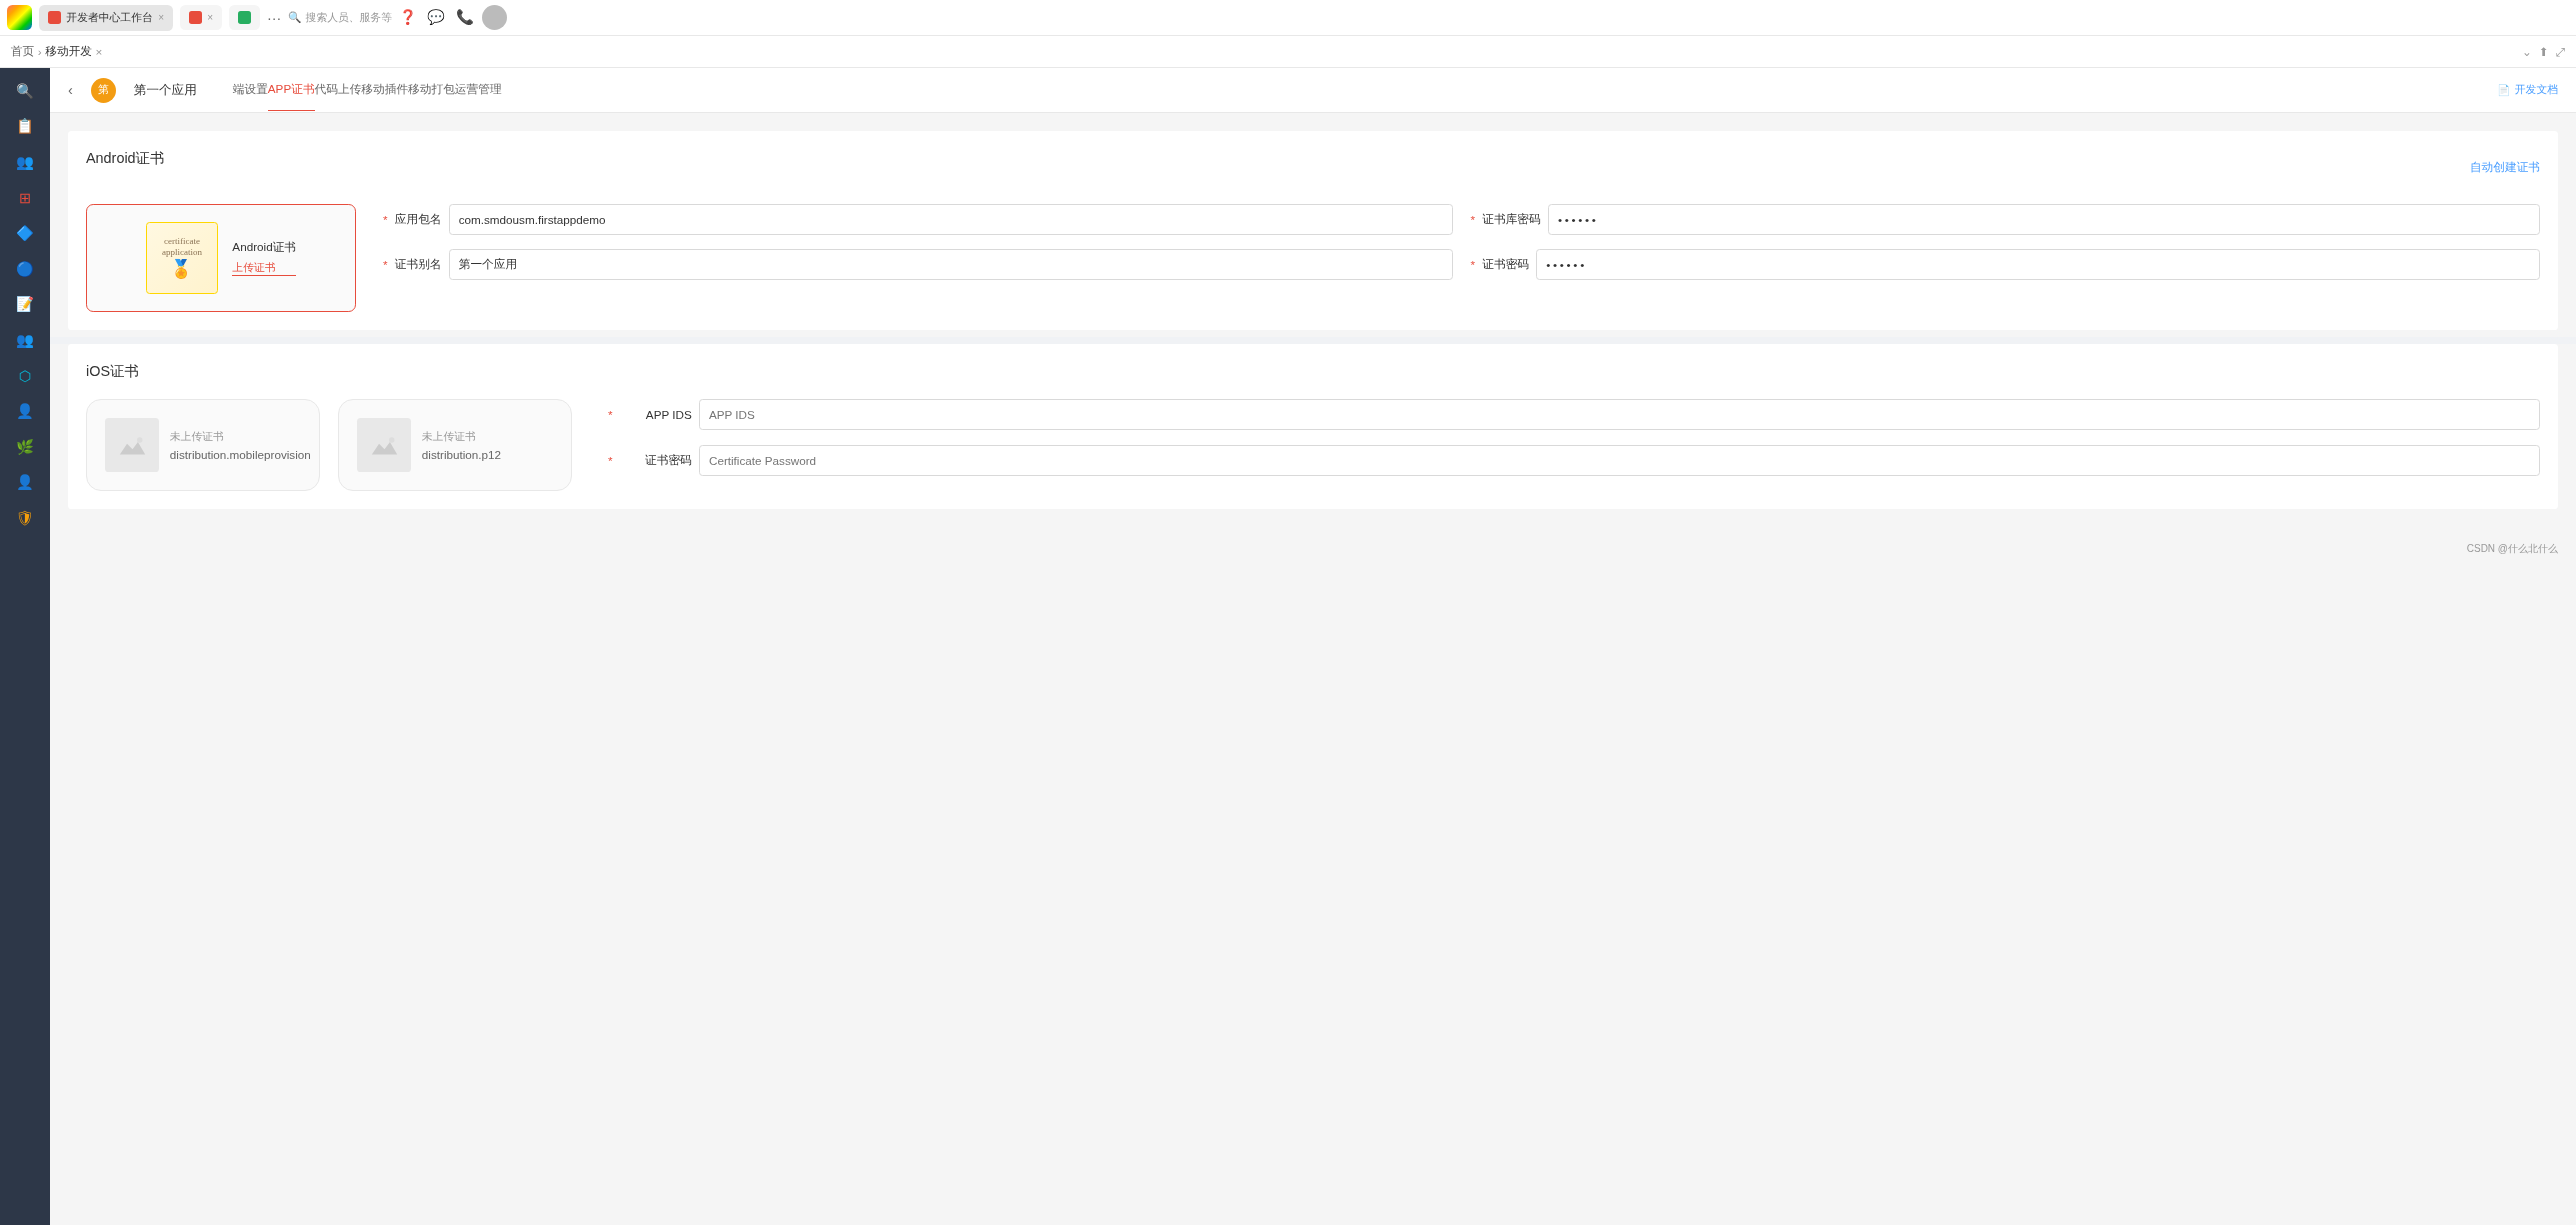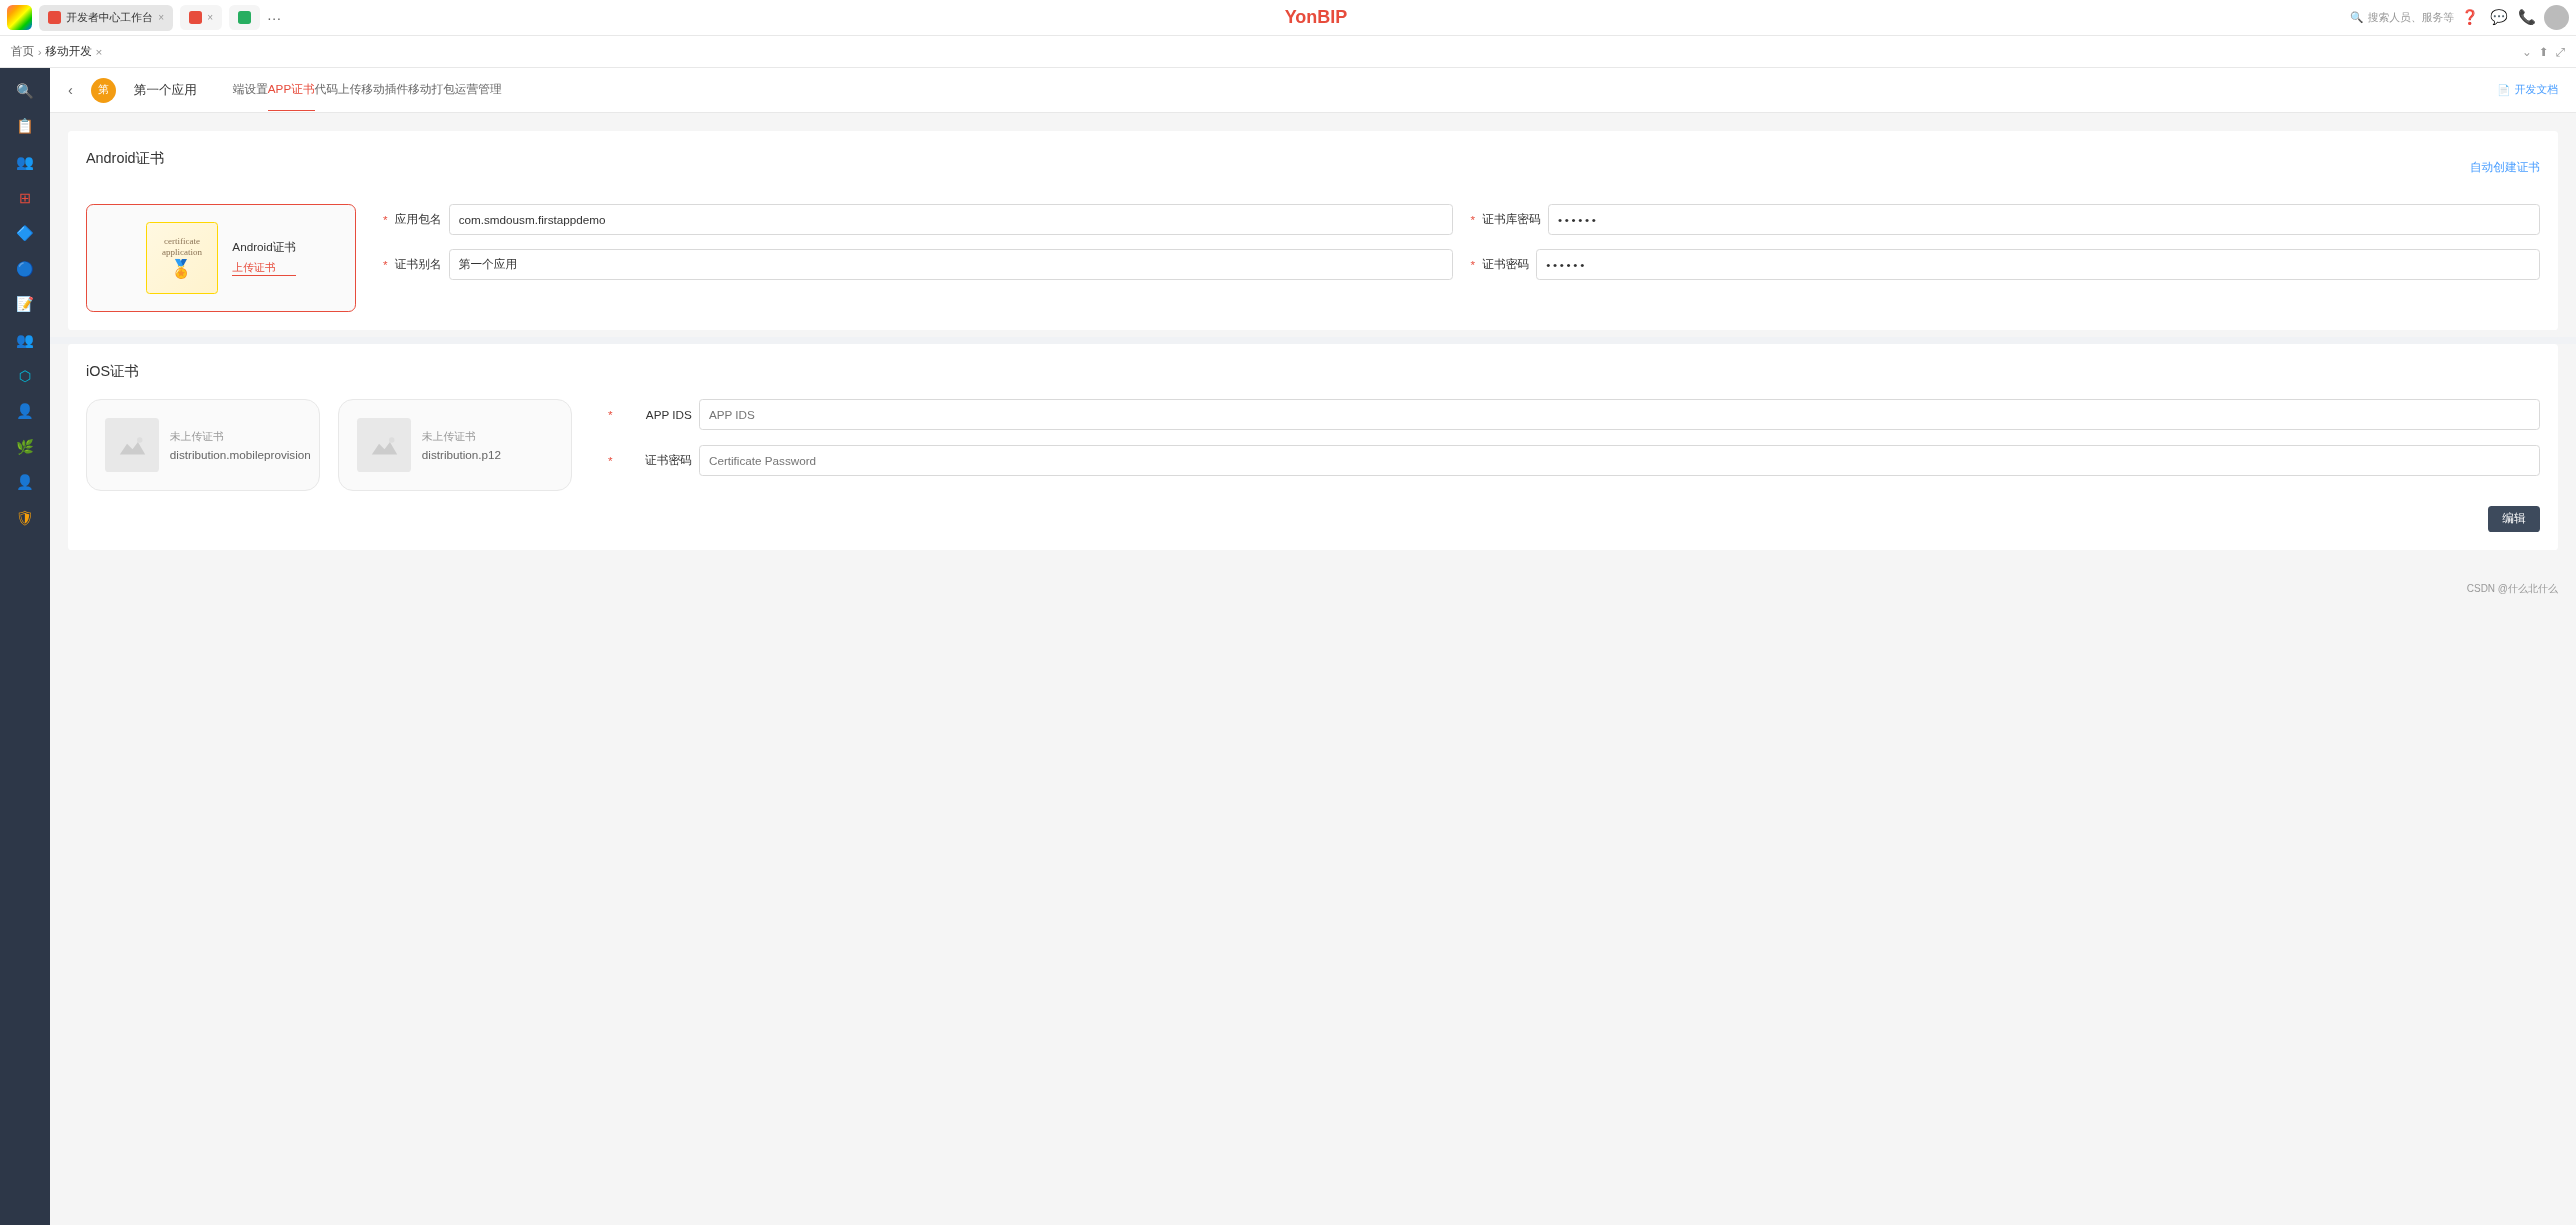--- a/index.html
+++ b/index.html
@@ -116,21 +116,20 @@
     <span class="tab-close">×</span>
   </div>
   <div class="top-tab">
     <div class="tab-icon-red"></div>
     <span class="tab-close">×</span>
   </div>
   <div class="top-tab">
     <div class="tab-icon-green"></div>
   </div>
   <span class="top-dots">···</span>
-  <div class="top-title">YonBIP</div>
   <div class="top-search">
     <span>🔍</span>
     <span>搜索人员、服务等</span>
   </div>
   <div class="top-icons">
     <span>❓</span>
     <span>💬</span>
     <span>📞</span>
   </div>
   <div class="top-avatar"></div>
@@ -274,23 +273,20 @@
               <span class="ios-form-label">APP IDS</span>
               <input class="form-input" style="flex: 1 1 0%;" type="text" placeholder="APP IDS">
             </div>
             <div class="ios-form-group">
               <span style="color:#e74c3c;">*</span>
               <span class="ios-form-label">证书密码</span>
               <input class="form-input" style="flex: 1 1 0%;" type="text" placeholder="Certificate Password">
             </div>
           </div>
         </div>
-        <div class="ios-actions">
-          <button class="btn btn-dark">编辑</button>
-        </div>
       </div>
     </div>
 
     <div style="text-align:right;padding:7.2px 18px;font-size:10px;color:#999;background:#f5f5f5;">
       <span>CSDN @什么北什么</span>
     </div>
   </div>
 </div>
 
 

